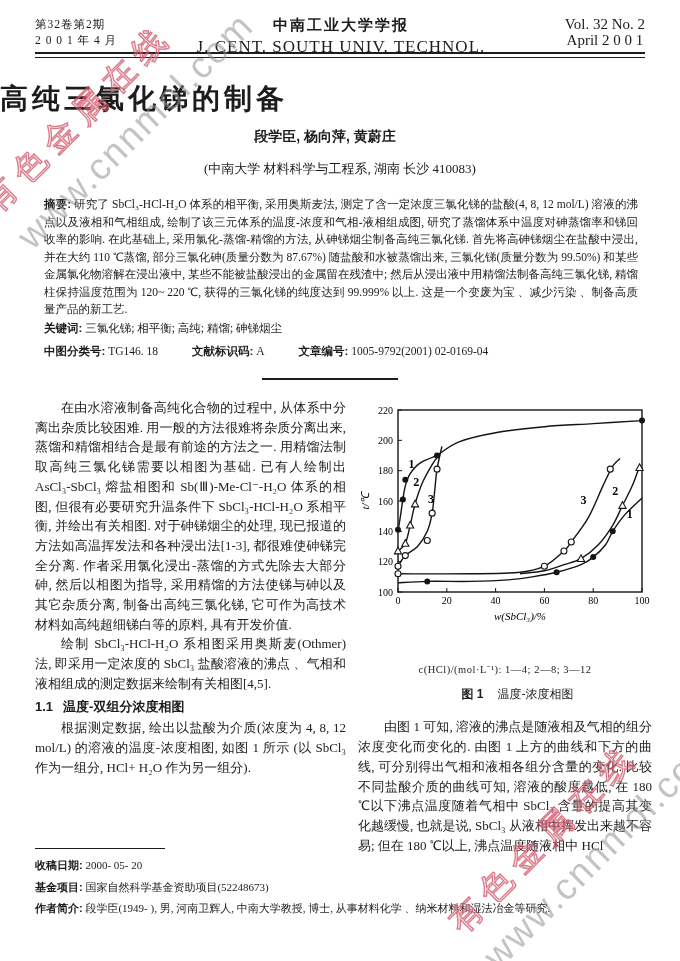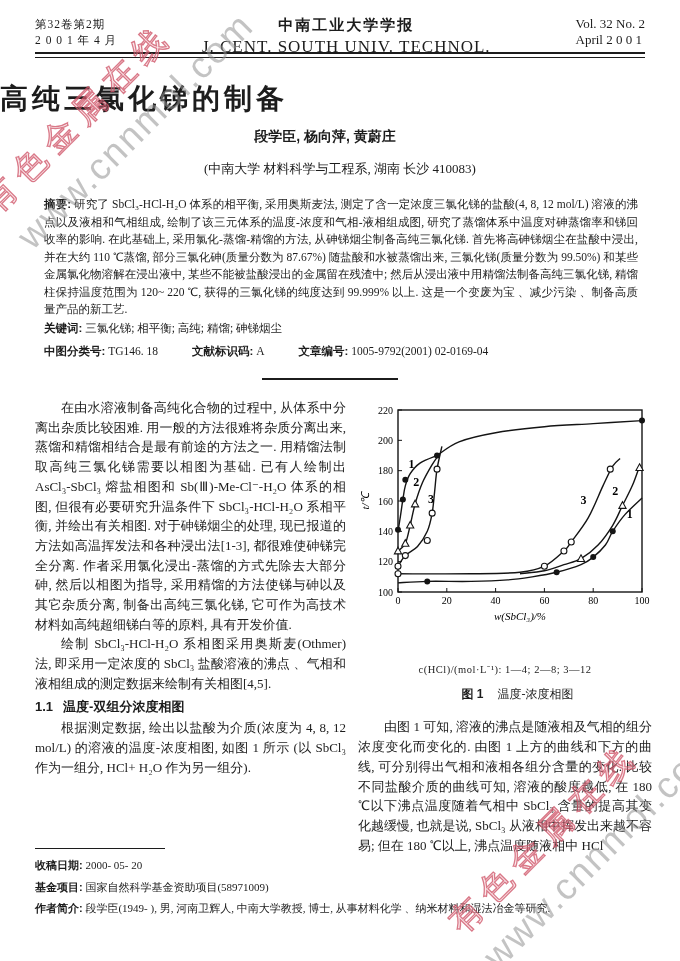--- a/index.html
+++ b/index.html
@@ -4,21 +4,21 @@
 <style>
   html,body{margin:0;padding:0;background:#e8e8e8;}
   .page{position:relative;width:680px;height:961px;margin:0 auto;background:#ffffff;
         overflow:hidden;font-family:"Liberation Serif",serif;color:#1c1c1c;}
   
   .hdr{position:absolute;left:35px;top:16px;width:610px;display:flex;justify-content:space-between;align-items:flex-start;}
   .hdr-left{font-size:11.5px;line-height:16px;letter-spacing:1px;}
   .hdr-center{text-align:center;}
   .jname{font-size:15px;font-weight:bold;font-family:Liberation Sans, sans-serif;letter-spacing:2px;}
   .jname-en{font-size:17px;letter-spacing:1px;margin-top:2px;}
-  .hdr-right{font-size:13px;line-height:16px;text-align:left;}
+  .hdr-right{font-size:15px;line-height:16px;text-align:center;}
   .hdr-rule{position:absolute;left:35px;top:52px;width:610px;height:3px;
             border-top:2.5px solid #1c1c1c;border-bottom:1px solid #1c1c1c;}
   
   .title{position:absolute;left:0;top:80px;width:680px;text-align:left;
          font-size:28px;font-weight:bold;letter-spacing:4px;}
   .authors{position:absolute;left:0;top:128px;width:650px;text-align:center;
            font-size:14px;font-family:"Liberation Sans",sans-serif;font-weight:bold;}
   .affil{position:absolute;left:0;top:160px;width:680px;text-align:center;font-size:13px;}
   
   .absblock{position:absolute;left:44px;top:196px;width:594px;font-size:11.5px;
@@ -184,17 +184,17 @@
         </svg>
       <div class="fignote">c(HCl)/(mol·L⁻¹):  1—4;  2—8;  3—12</div>
       <div class="figcap"><span class="lbl">图 1</span><span>温度-浓度相图</span></div>
     </div>
     <p class="body-par">由图 1 可知, 溶液的沸点是随液相及气相的组分浓度变化而变化的. 由图 1 上方的曲线和下方的曲线, 可分别得出气相和液相各组分含量的变化. 比较不同盐酸介质的曲线可知, 溶液的酸度越低, 在 180 ℃以下沸点温度随着气相中 SbCl₃ 含量的提高其变化越缓慢, 也就是说, SbCl₃ 从液相中挥发出来越不容易; 但在 180 ℃以上, 沸点温度随液相中 HCl</p>
   </div>
 
   <div class="foot">
     <div class="footrule"></div>
     <div><span class="lbl">收稿日期:</span> <span>2000- 05- 20</span></div>
-    <div><span class="lbl">基金项目:</span> <span>国家自然科学基金资助项目(58971009)</span></div>
+    <div><span class="lbl">基金项目:</span> <span>国家自然科学基金资助项目(52248673)</span></div>
     <div><span class="lbl">作者简介:</span> <span>段学臣(1949- ), 男, 河南卫辉人, 中南大学教授, 博士, 从事材料化学 、纳米材料和湿法冶金等研究.</span></div>
   </div>
 
 </div>
 
 </body></html>

